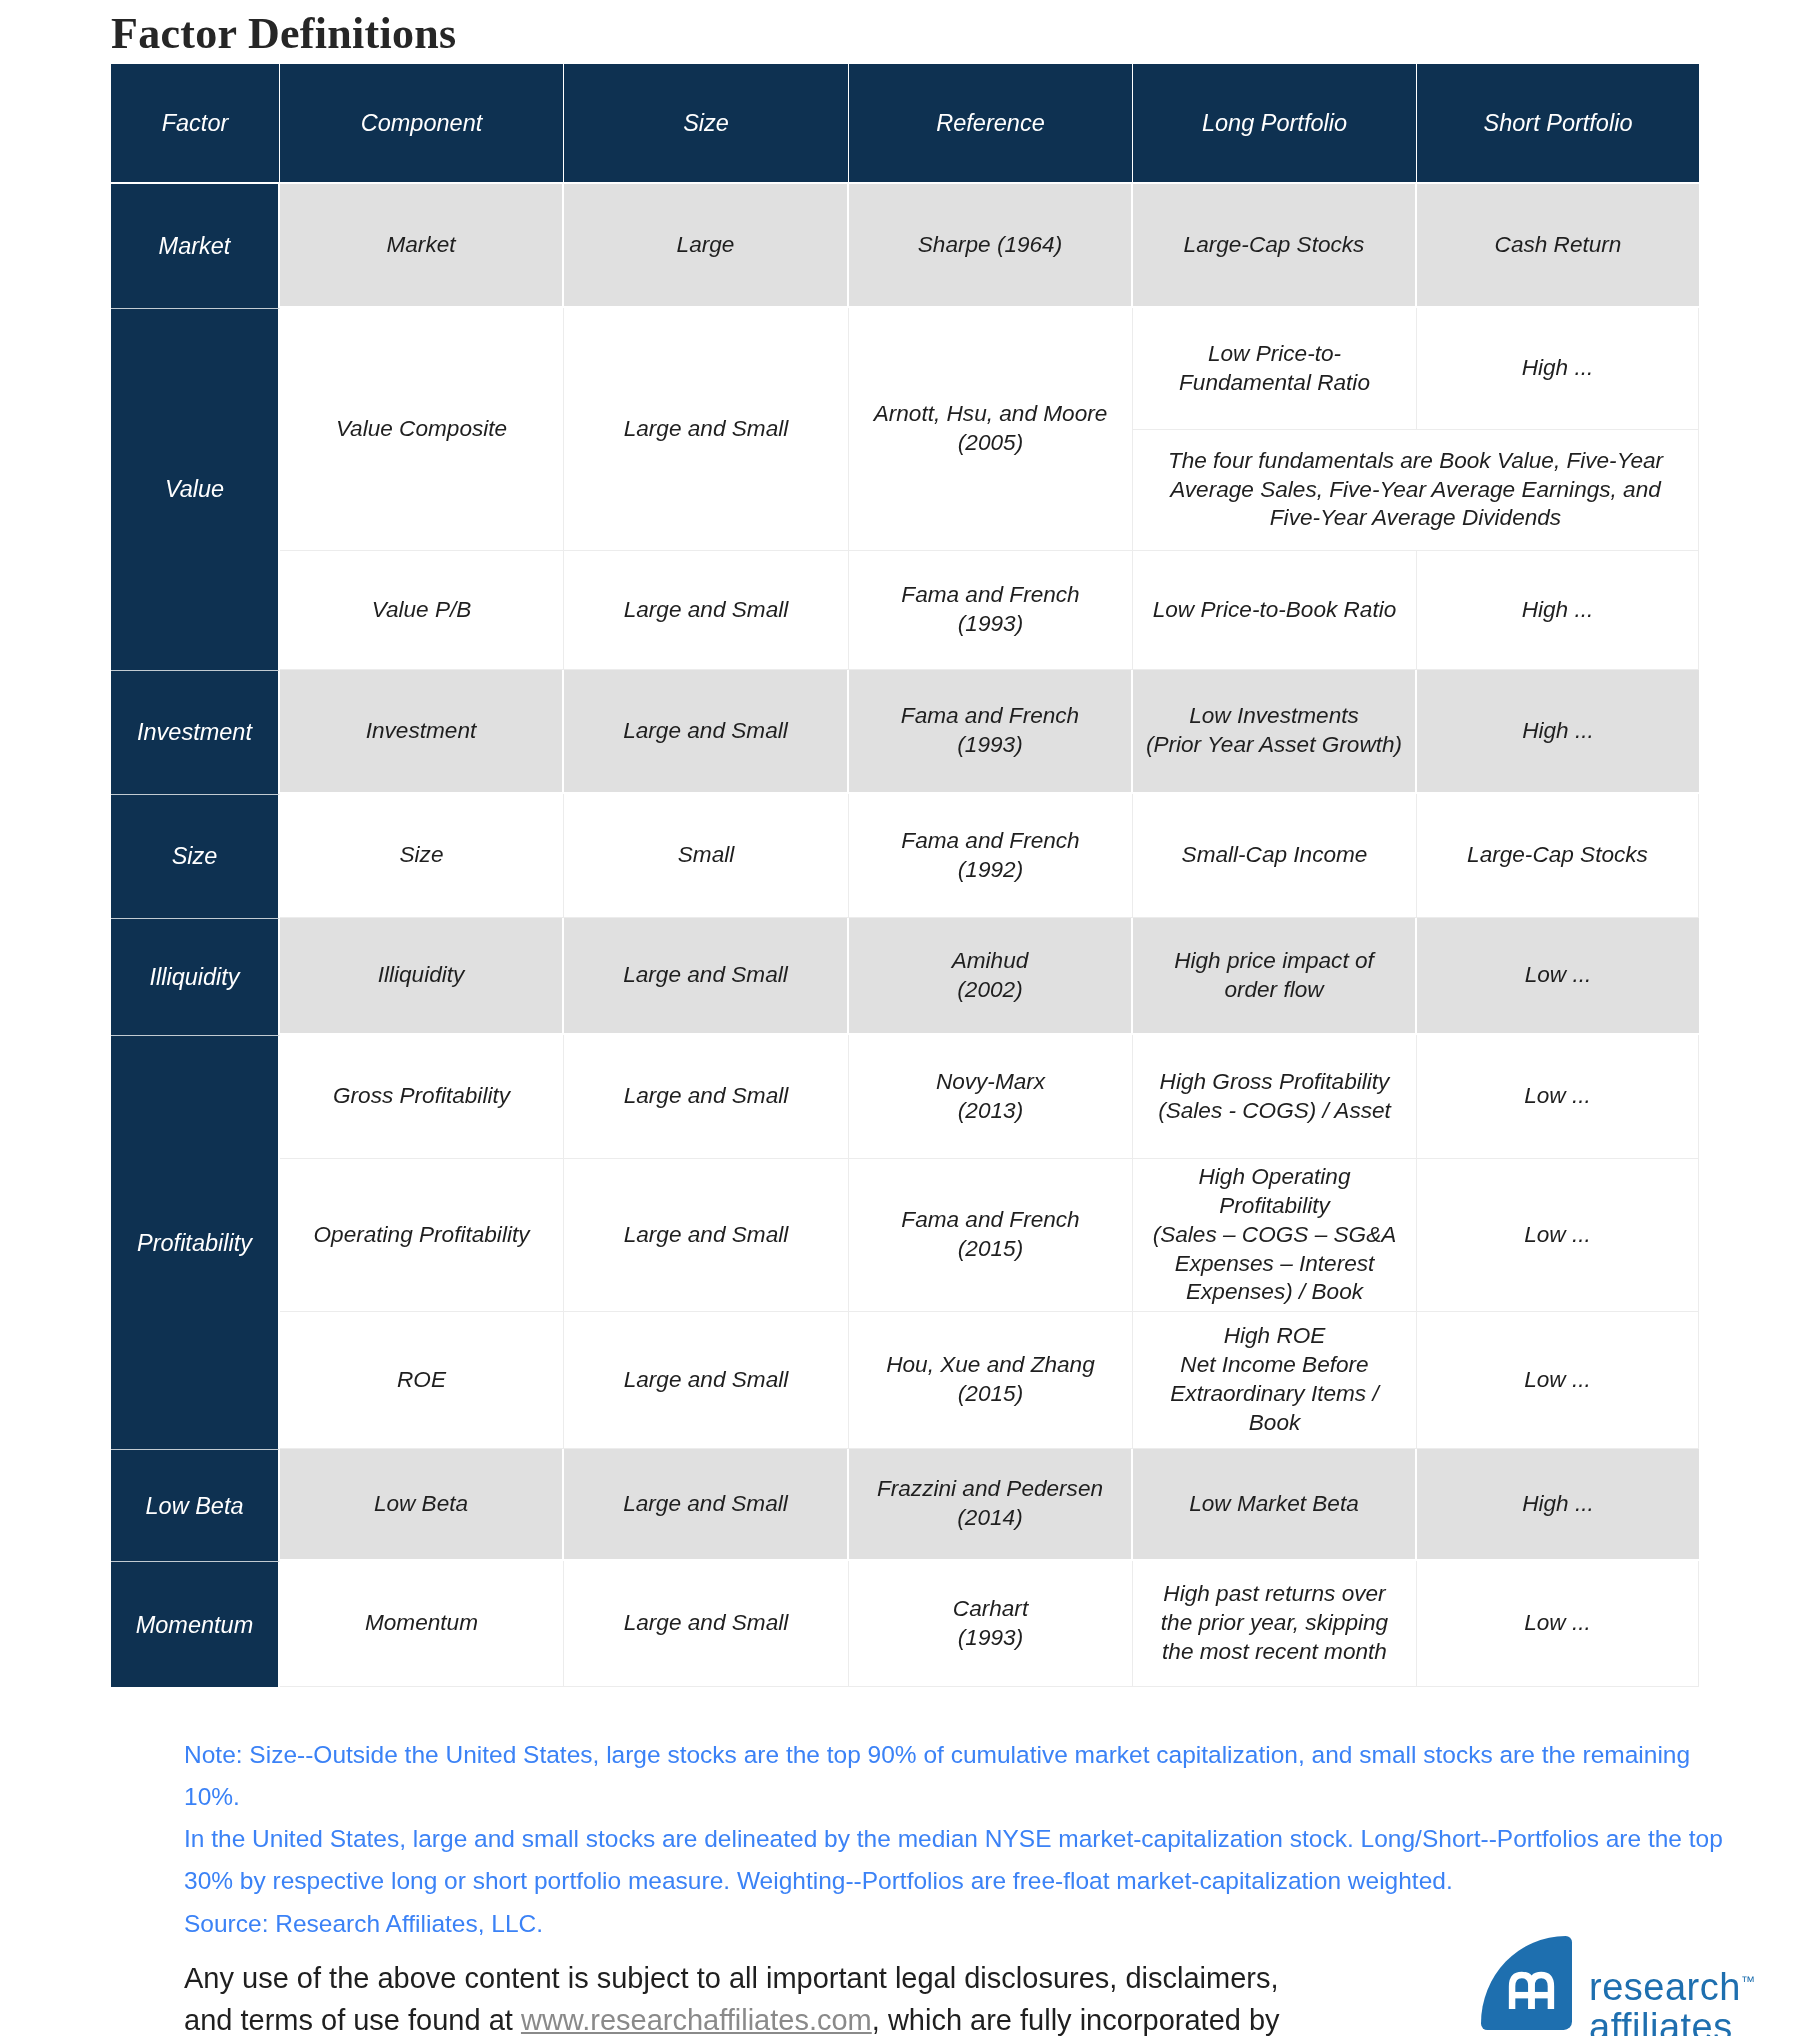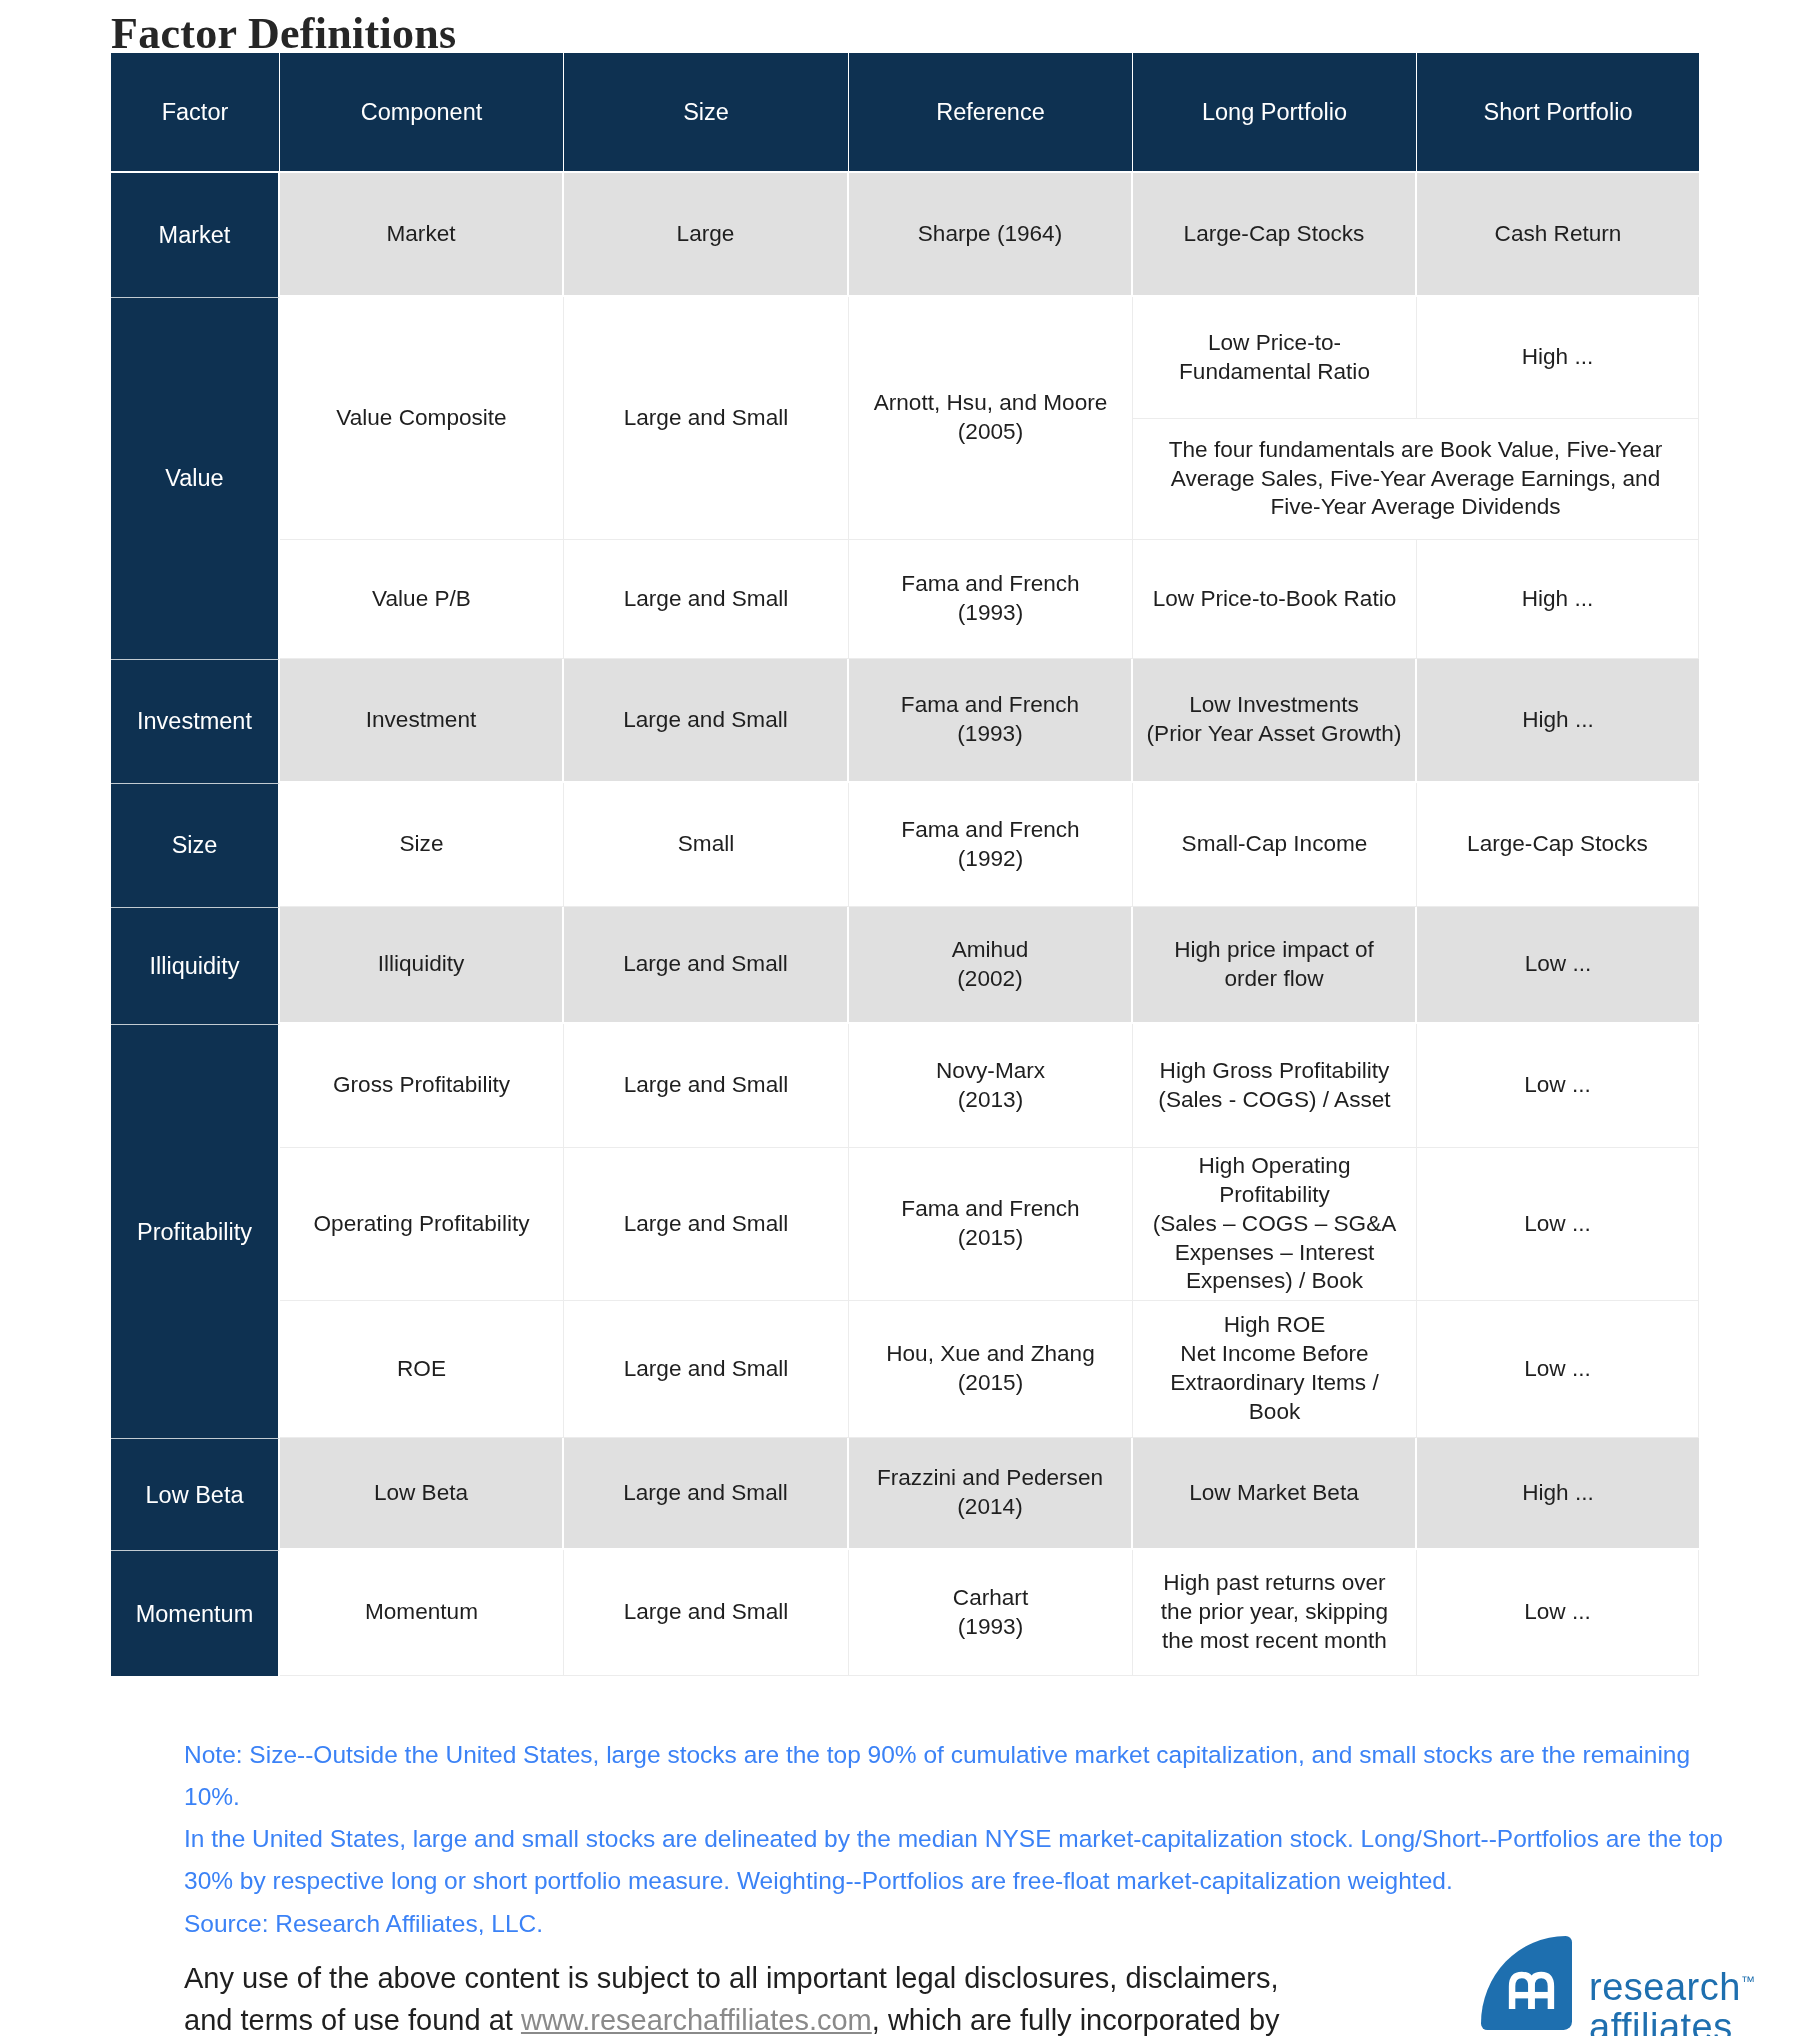--- a/index.html
+++ b/index.html
@@ -8,22 +8,22 @@
     font-family:"Liberation Sans", sans-serif;color:#1f1f1f;
   }
   
   .page-title{
     position:absolute;left:111px;top:7.5px;
     font-family:"Liberation Serif", serif;font-weight:bold;
     font-size:44px;color:#262626;letter-spacing:0.3px;
   }
   
   table.factor-table{
-    position:absolute;left:111px;top:53px;width:1299px;
-    border-collapse:separate;border-spacing:0;table-layout:fixed;
+    position:absolute;left:111px;top:64px;width:1299px;
+    border-collapse:separate;border-spacing:0;table-layout:fixed;font-style:italic;
   }
   .factor-table th, .factor-table td{
     text-align:center;vertical-align:middle;
     white-space:pre-line;padding:3.8px 11.3px;box-sizing:border-box;
     line-height:1.28;
   }
   .factor-table th{
     background:#0e3151;color:#ffffff;font-weight:normal;font-size:23.5px;
     border-right:1.9px solid #ffffff;border-bottom:2.8px solid #ffffff;
   }

